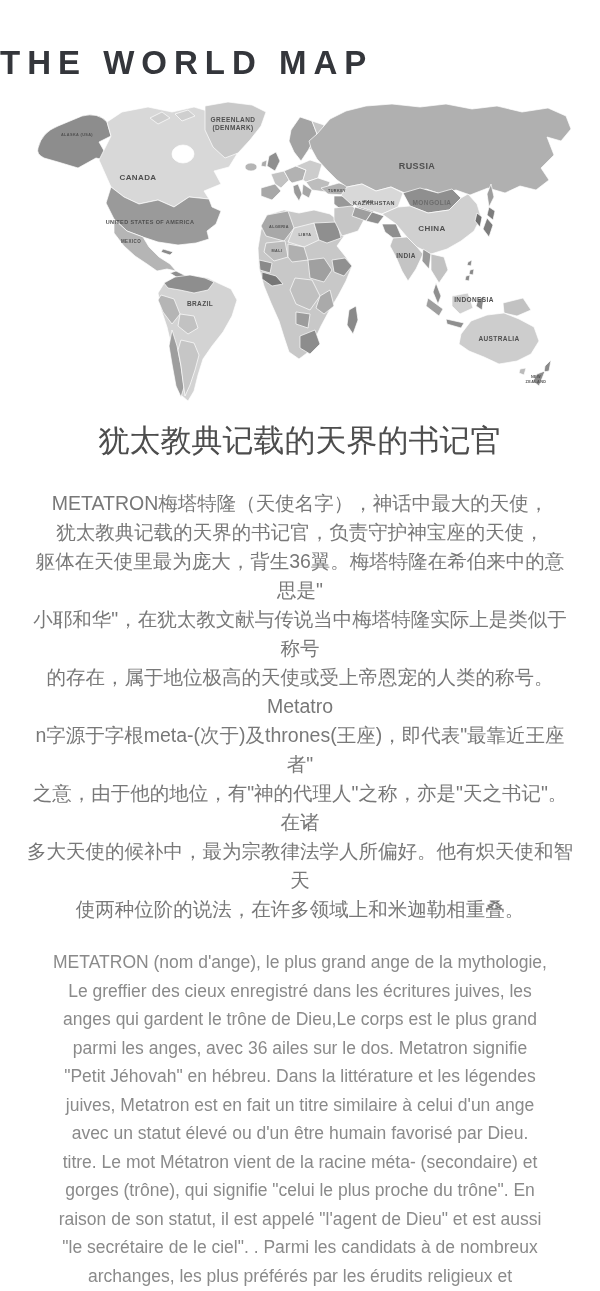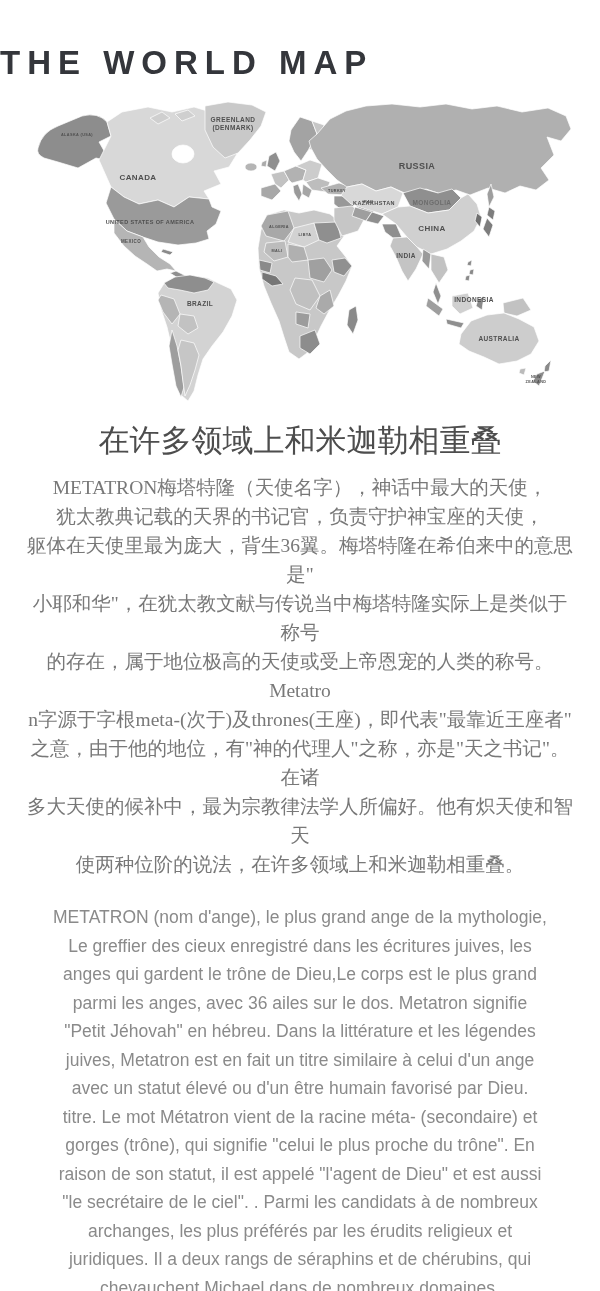--- a/index.html
+++ b/index.html
@@ -14,22 +14,22 @@
   .land { stroke:#ffffff; stroke-width:0.7; stroke-linejoin:round; }
   .lbl { font-family:"Liberation Sans", sans-serif; font-weight:700;
          fill:#4f4f4f; text-anchor:middle; letter-spacing:0.4px; }
   .lbl-xxs { font-size:3.8px; } .lbl-xs { font-size:4.5px; }
   .lbl-sm  { font-size:5.5px; } .lbl-md { font-size:6.5px; }
   .lbl-lg  { font-size:8px;   } .lbl-xl { font-size:9px; }
   .lbl-dim { fill:#6d6d6d; }
 
   .zh-heading { margin:0 0 8px; text-align:center; font-size:31px;
                 font-weight:400; color:#4d4d4d; }
-  .zh-para { margin:11px 26px 0; text-align:center; white-space:pre-line;
-             font-size:19.5px; line-height:29px; color:#787878; font-weight:400;font-family:Liberation Serif, serif; }
+  .zh-para { margin:27px 26px 0; text-align:center; white-space:pre-line;
+             font-size:19.5px; line-height:29px; color:#787878; font-weight:400; }
   .fr-para { margin:24px 10px 0; text-align:center; white-space:pre-line;
              font-size:17.5px; line-height:28.5px; color:#8a8a8a; font-weight:400; }
 </style>
 </head>
 <body>
 
 <div class="page">
 
   <h1 class="title">THE WORLD MAP</h1>
 
@@ -133,21 +133,21 @@
         <text class="lbl lbl-xxs" x="368" y="103">IRAN</text>
         <text class="lbl lbl-xxs" x="279" y="128">ALGERIA</text>
         <text class="lbl lbl-xxs" x="305" y="136">LIBYA</text>
         <text class="lbl lbl-xxs" x="277" y="152">MALI</text>
         <text class="lbl lbl-xxs" x="536" y="278">NEW</text>
         <text class="lbl lbl-xxs" x="536" y="283">ZEALAND</text>
       </g>
     </svg>
   </div>
 
-  <h2 class="zh-heading">在许多领域上和米迦勒相重叠</h2>
+  <h2 class="zh-heading">犹太教典记载的天界的书记官</h2>
 
   <p class="zh-para">METATRON梅塔特隆（天使名字），神话中最大的天使，
 犹太教典记载的天界的书记官，负责守护神宝座的天使，
 躯体在天使里最为庞大，背生36翼。梅塔特隆在希伯来中的意思是"
 小耶和华"，在犹太教文献与传说当中梅塔特隆实际上是类似于称号
 的存在，属于地位极高的天使或受上帝恩宠的人类的称号。Metatro
 n字源于字根meta-(次于)及thrones(王座)，即代表"最靠近王座者"
 之意，由于他的地位，有"神的代理人"之称，亦是"天之书记"。在诸
 多大天使的候补中，最为宗教律法学人所偏好。他有炽天使和智天
 使两种位阶的说法，在许多领域上和米迦勒相重叠。</p>

